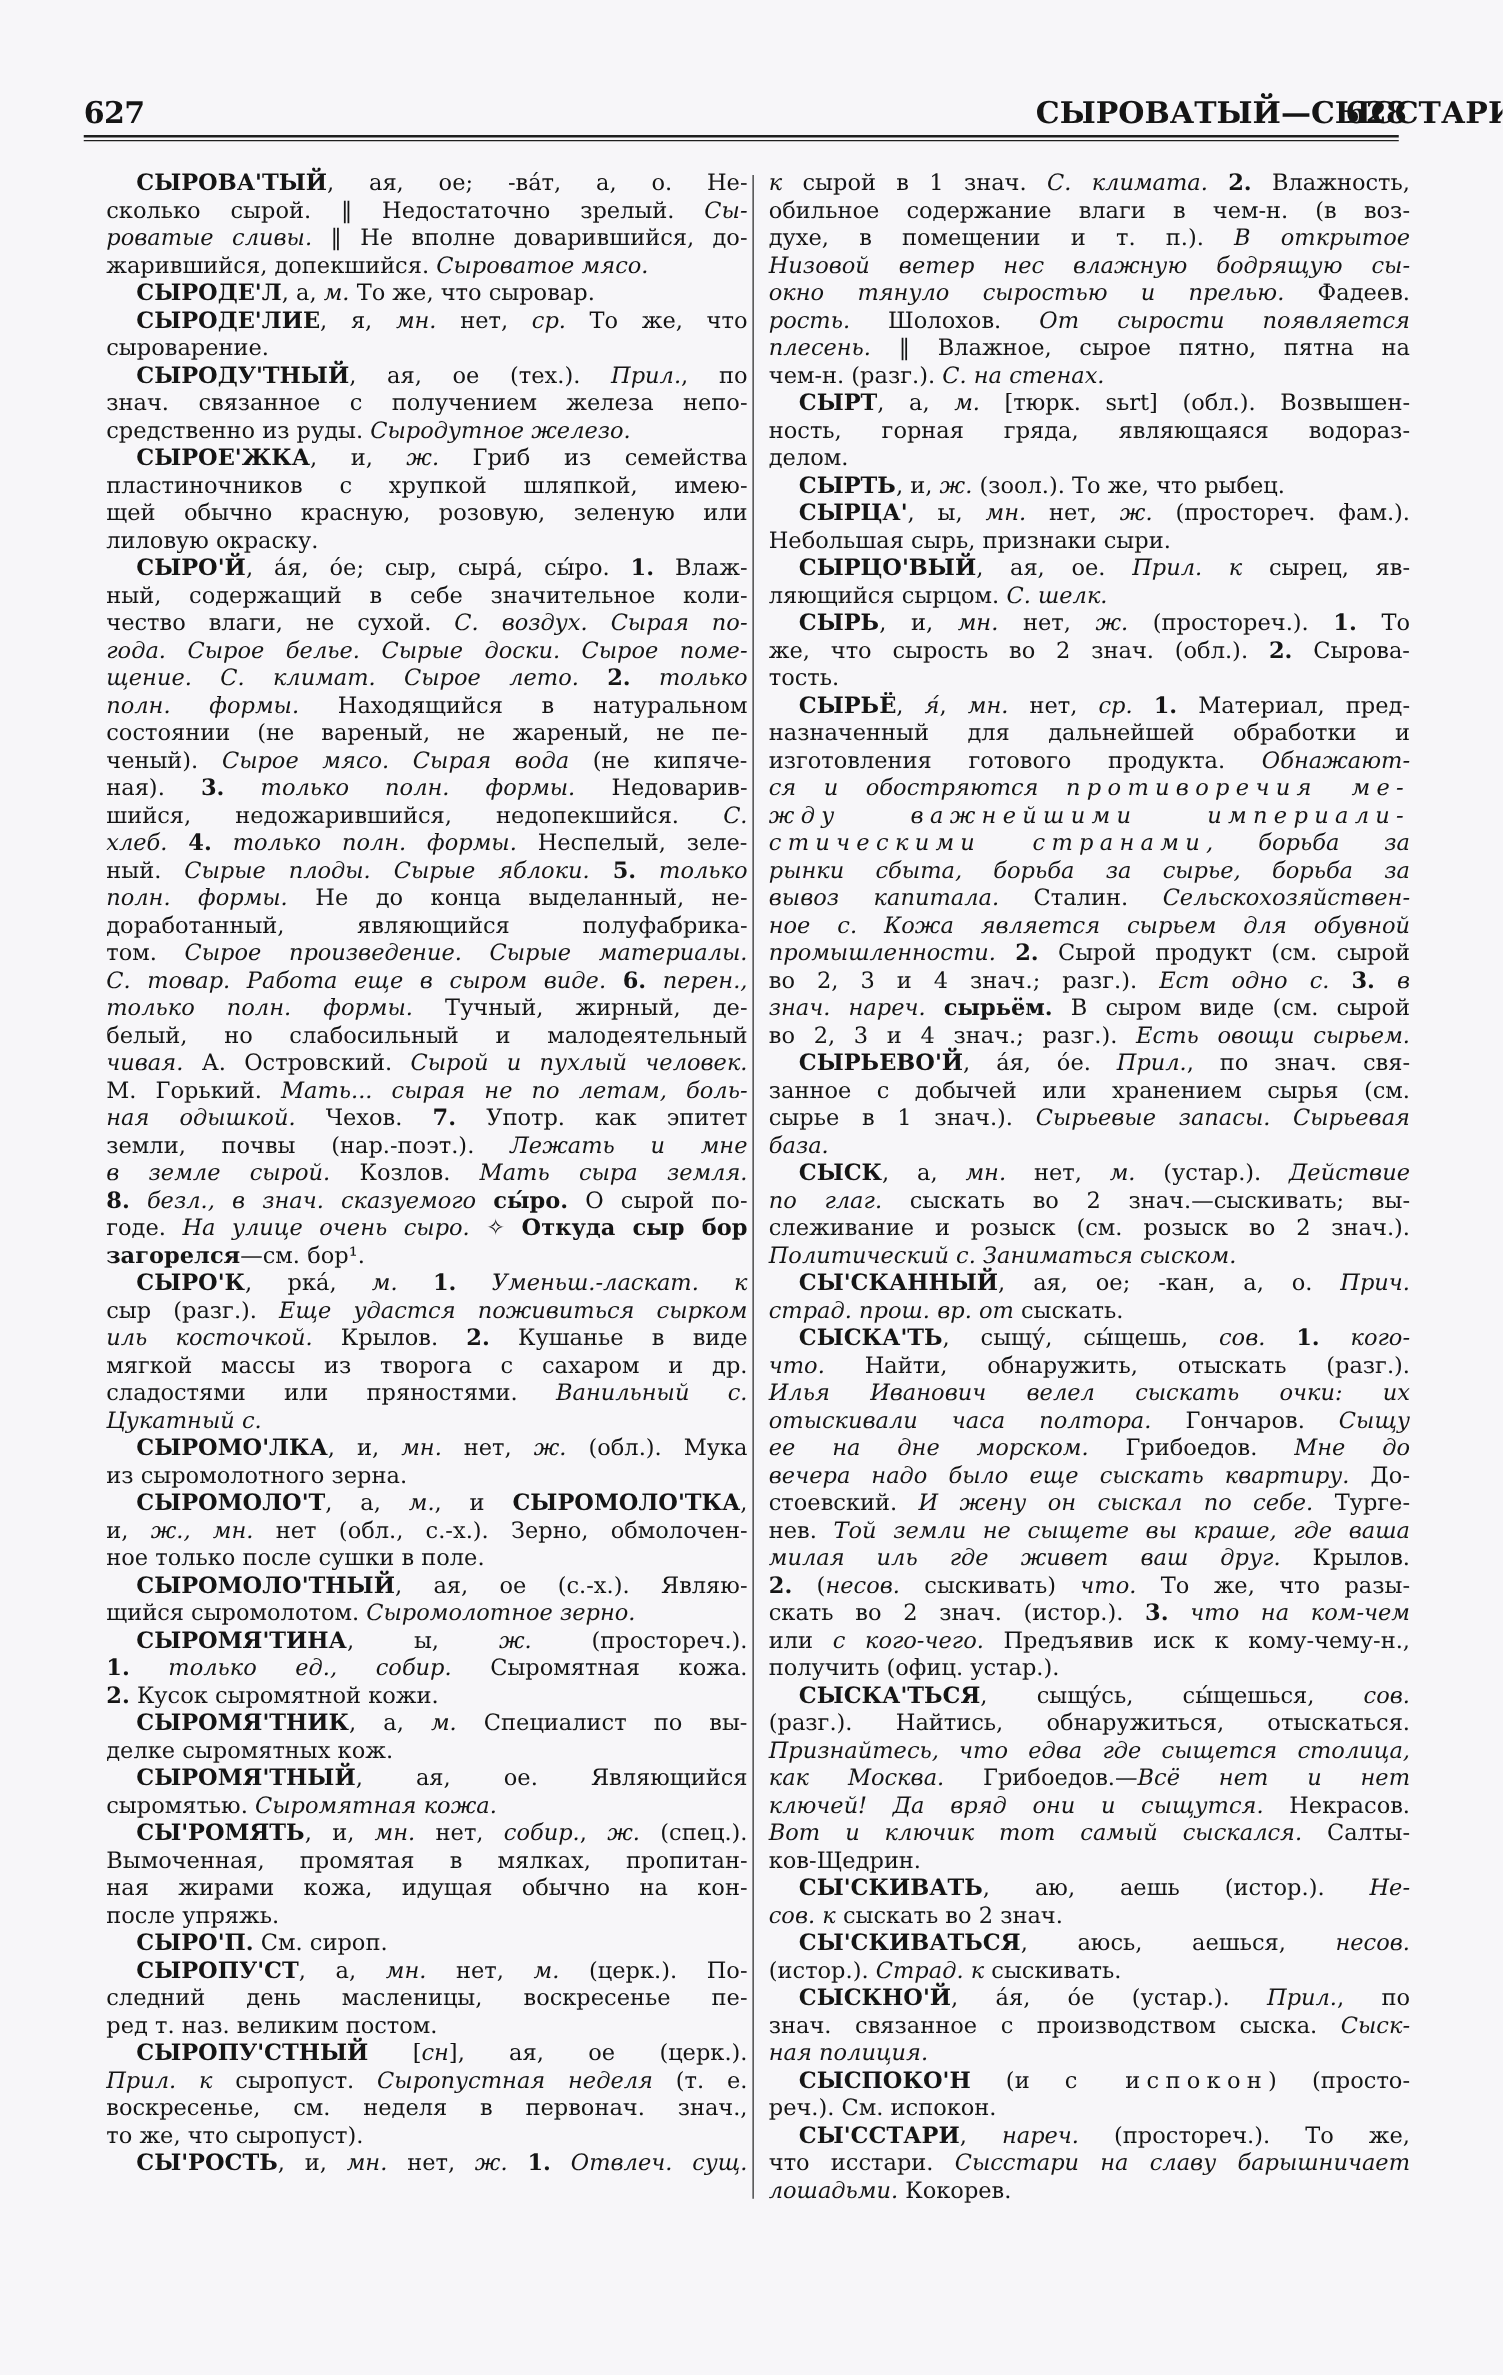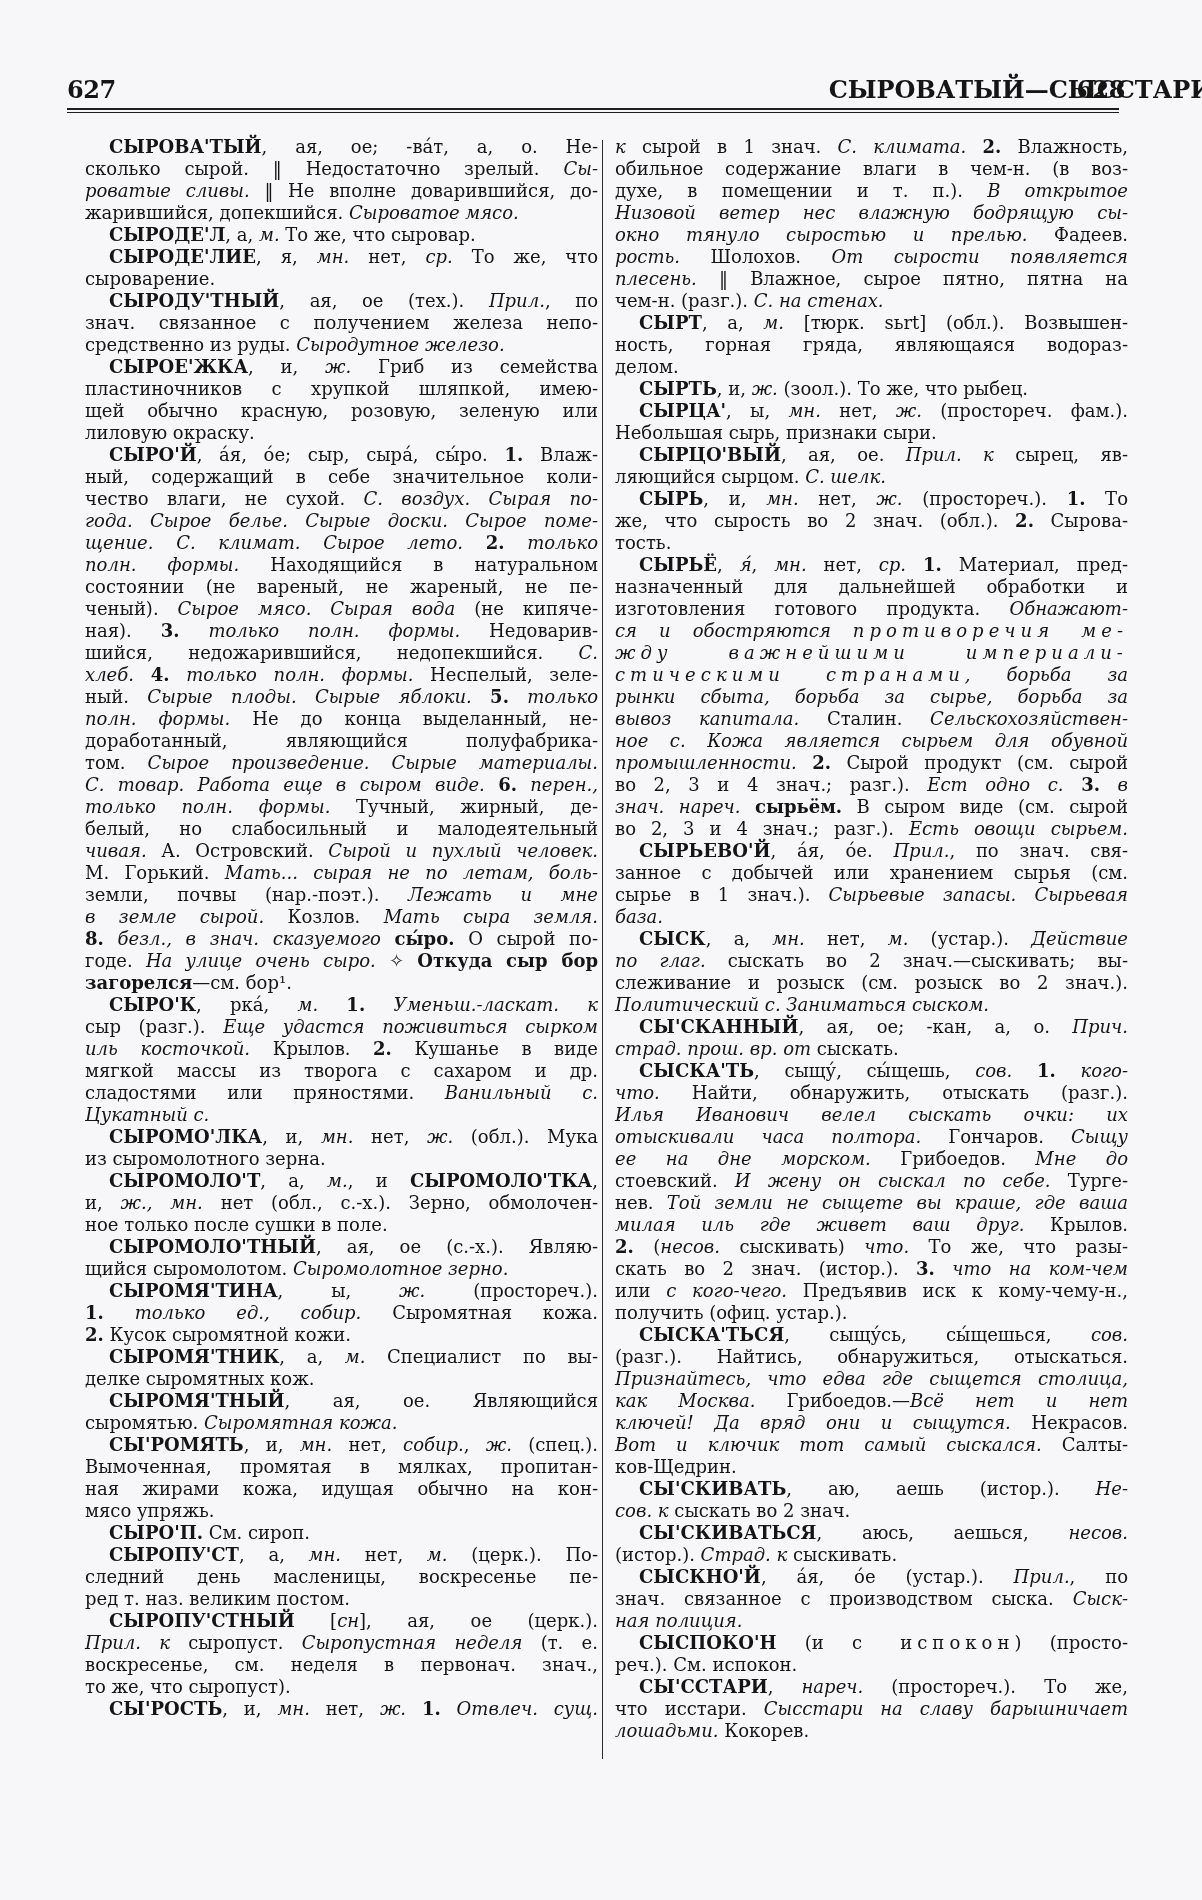--- a/index.html
+++ b/index.html
@@ -72,20 +72,21 @@
       <div class="line"><span class="seg-i">хлеб.</span><span class="seg-r"> </span><span class="seg-b">4.</span><span class="seg-r"> </span><span class="seg-i">только полн. формы.</span><span class="seg-r"> Неспелый, зеле-</span></div>
       <div class="line"><span class="seg-r">ный. </span><span class="seg-i">Сырые плоды. Сырые яблоки.</span><span class="seg-r"> </span><span class="seg-b">5.</span><span class="seg-r"> </span><span class="seg-i">только</span></div>
       <div class="line"><span class="seg-i">полн. формы.</span><span class="seg-r"> Не до конца выделанный, не-</span></div>
       <div class="line"><span class="seg-r">доработанный, являющийся полуфабрика-</span></div>
       <div class="line"><span class="seg-r">том. </span><span class="seg-i">Сырое произведение. Сырые материалы.</span></div>
       <div class="line"><span class="seg-i">С. товар. Работа еще в сыром виде.</span><span class="seg-r"> </span><span class="seg-b">6.</span><span class="seg-r"> </span><span class="seg-i">перен.,</span></div>
       <div class="line"><span class="seg-i">только полн. формы.</span><span class="seg-r"> Тучный, жирный, де-</span></div>
       <div class="line"><span class="seg-r">белый, но слабосильный и малодеятельный</span></div>
       <div class="line"><span class="seg-i">чивая.</span><span class="seg-r"> А. Островский. </span><span class="seg-i">Сырой и пухлый человек.</span></div>
       <div class="line"><span class="seg-r">М. Горький. </span><span class="seg-i">Мать... сырая не по летам, боль-</span></div>
+      <div class="line"><span class="seg-i">ная одышкой.</span><span class="seg-r"> Чехов. </span><span class="seg-b">7.</span><span class="seg-r"> Употр. как эпитет</span></div>
       <div class="line"><span class="seg-r">земли, почвы (нар.-поэт.). </span><span class="seg-i">Лежать и мне</span></div>
       <div class="line"><span class="seg-i">в земле сырой.</span><span class="seg-r"> Козлов. </span><span class="seg-i">Мать сыра земля.</span></div>
       <div class="line"><span class="seg-b">8.</span><span class="seg-r"> </span><span class="seg-i">безл., в знач. сказуемого</span><span class="seg-r"> </span><span class="seg-b">сы́ро.</span><span class="seg-r"> О сырой по-</span></div>
       <div class="line"><span class="seg-r">годе. </span><span class="seg-i">На улице очень сыро.</span><span class="seg-r"> ✧ </span><span class="seg-b">Откуда сыр бор</span></div>
       <div class="line last"><span class="seg-b">загорелся</span><span class="seg-r">—см. бор¹.</span></div>
       <div class="line indent"><span class="seg-hw">СЫРО'К</span><span class="seg-r">, рка́, </span><span class="seg-i">м.</span><span class="seg-r"> </span><span class="seg-b">1.</span><span class="seg-r"> </span><span class="seg-i">Уменьш.-ласкат. к</span></div>
       <div class="line"><span class="seg-r">сыр (разг.). </span><span class="seg-i">Еще удастся поживиться сырком</span></div>
       <div class="line"><span class="seg-i">иль косточкой.</span><span class="seg-r"> Крылов. </span><span class="seg-b">2.</span><span class="seg-r"> Кушанье в виде</span></div>
       <div class="line"><span class="seg-r">мягкой массы из творога с сахаром и др.</span></div>
       <div class="line"><span class="seg-r">сладостями или пряностями. </span><span class="seg-i">Ванильный с.</span></div>
@@ -100,21 +101,21 @@
       <div class="line indent"><span class="seg-hw">СЫРОМЯ'ТИНА</span><span class="seg-r">, ы, </span><span class="seg-i">ж.</span><span class="seg-r"> (простореч.).</span></div>
       <div class="line"><span class="seg-b">1.</span><span class="seg-r"> </span><span class="seg-i">только ед., собир.</span><span class="seg-r"> Сыромятная кожа.</span></div>
       <div class="line last"><span class="seg-b">2.</span><span class="seg-r"> Кусок сыромятной кожи.</span></div>
       <div class="line indent"><span class="seg-hw">СЫРОМЯ'ТНИК</span><span class="seg-r">, а, </span><span class="seg-i">м.</span><span class="seg-r"> Специалист по вы-</span></div>
       <div class="line last"><span class="seg-r">делке сыромятных кож.</span></div>
       <div class="line indent"><span class="seg-hw">СЫРОМЯ'ТНЫЙ</span><span class="seg-r">, ая, ое. Являющийся</span></div>
       <div class="line last"><span class="seg-r">сыромятью. </span><span class="seg-i">Сыромятная кожа.</span></div>
       <div class="line indent"><span class="seg-hw">СЫ'РОМЯТЬ</span><span class="seg-r">, и, </span><span class="seg-i">мн.</span><span class="seg-r"> нет, </span><span class="seg-i">собир.</span><span class="seg-r">, </span><span class="seg-i">ж.</span><span class="seg-r"> (спец.).</span></div>
       <div class="line"><span class="seg-r">Вымоченная, промятая в мялках, пропитан-</span></div>
       <div class="line"><span class="seg-r">ная жирами кожа, идущая обычно на кон-</span></div>
-      <div class="line last"><span class="seg-r">мясо упряжь.</span></div>
+      <div class="line last"><span class="seg-r">после упряжь.</span></div>
       <div class="line indent last"><span class="seg-hw">СЫРО'П.</span><span class="seg-r"> См. сироп.</span></div>
       <div class="line indent"><span class="seg-hw">СЫРОПУ'СТ</span><span class="seg-r">, а, </span><span class="seg-i">мн.</span><span class="seg-r"> нет, </span><span class="seg-i">м.</span><span class="seg-r"> (церк.). По-</span></div>
       <div class="line"><span class="seg-r">следний день масленицы, воскресенье пе-</span></div>
       <div class="line last"><span class="seg-r">ред т. наз. великим постом.</span></div>
       <div class="line indent"><span class="seg-hw">СЫРОПУ'СТНЫЙ</span><span class="seg-r"> [</span><span class="seg-i">сн</span><span class="seg-r">], ая, ое (церк.).</span></div>
       <div class="line"><span class="seg-i">Прил. к</span><span class="seg-r"> сыропуст. </span><span class="seg-i">Сыропустная неделя</span><span class="seg-r"> (т. е.</span></div>
       <div class="line"><span class="seg-r">воскресенье, см. неделя в первонач. знач.,</span></div>
       <div class="line last"><span class="seg-r">то же, что сыропуст).</span></div>
       <div class="line indent"><span class="seg-hw">СЫ'РОСТЬ</span><span class="seg-r">, и, </span><span class="seg-i">мн.</span><span class="seg-r"> нет, </span><span class="seg-i">ж.</span><span class="seg-r"> </span><span class="seg-b">1.</span><span class="seg-r"> </span><span class="seg-i">Отвлеч. сущ.</span></div>
     </div>
@@ -160,20 +161,21 @@
       <div class="line"><span class="seg-i">по глаг.</span><span class="seg-r"> сыскать во 2 знач.—сыскивать; вы-</span></div>
       <div class="line"><span class="seg-r">слеживание и розыск (см. розыск во 2 знач.).</span></div>
       <div class="line last"><span class="seg-i">Политический с. Заниматься сыском.</span></div>
       <div class="line indent"><span class="seg-hw">СЫ'СКАННЫЙ</span><span class="seg-r">, ая, ое; -кан, а, о. </span><span class="seg-i">Прич.</span></div>
       <div class="line last"><span class="seg-i">страд. прош. вр. от</span><span class="seg-r"> сыскать.</span></div>
       <div class="line indent"><span class="seg-hw">СЫСКА'ТЬ</span><span class="seg-r">, сыщу́, сы́щешь, </span><span class="seg-i">сов.</span><span class="seg-r"> </span><span class="seg-b">1.</span><span class="seg-r"> </span><span class="seg-i">кого-</span></div>
       <div class="line"><span class="seg-i">что.</span><span class="seg-r"> Найти, обнаружить, отыскать (разг.).</span></div>
       <div class="line"><span class="seg-i">Илья Иванович велел сыскать очки: их</span></div>
       <div class="line"><span class="seg-i">отыскивали часа полтора.</span><span class="seg-r"> Гончаров. </span><span class="seg-i">Сыщу</span></div>
       <div class="line"><span class="seg-i">ее на дне морском.</span><span class="seg-r"> Грибоедов. </span><span class="seg-i">Мне до</span></div>
+      <div class="line"><span class="seg-i">вечера надо было еще сыскать квартиру.</span><span class="seg-r"> До-</span></div>
       <div class="line"><span class="seg-r">стоевский. </span><span class="seg-i">И жену он сыскал по себе.</span><span class="seg-r"> Турге-</span></div>
       <div class="line"><span class="seg-r">нев. </span><span class="seg-i">Той земли не сыщете вы краше, где ваша</span></div>
       <div class="line"><span class="seg-i">милая иль где живет ваш друг.</span><span class="seg-r"> Крылов.</span></div>
       <div class="line"><span class="seg-b">2.</span><span class="seg-r"> (</span><span class="seg-i">несов.</span><span class="seg-r"> сыскивать) </span><span class="seg-i">что.</span><span class="seg-r"> То же, что разы-</span></div>
       <div class="line"><span class="seg-r">скать во 2 знач. (истор.). </span><span class="seg-b">3.</span><span class="seg-r"> </span><span class="seg-i">что на ком-чем</span></div>
       <div class="line"><span class="seg-r">или </span><span class="seg-i">с кого-чего.</span><span class="seg-r"> Предъявив иск к кому-чему-н.,</span></div>
       <div class="line last"><span class="seg-r">получить (офиц. устар.).</span></div>
       <div class="line indent"><span class="seg-hw">СЫСКА'ТЬСЯ</span><span class="seg-r">, сыщу́сь, сы́щешься, </span><span class="seg-i">сов.</span></div>
       <div class="line"><span class="seg-r">(разг.). Найтись, обнаружиться, отыскаться.</span></div>
       <div class="line"><span class="seg-i">Признайтесь, что едва где сыщется столица,</span></div>

